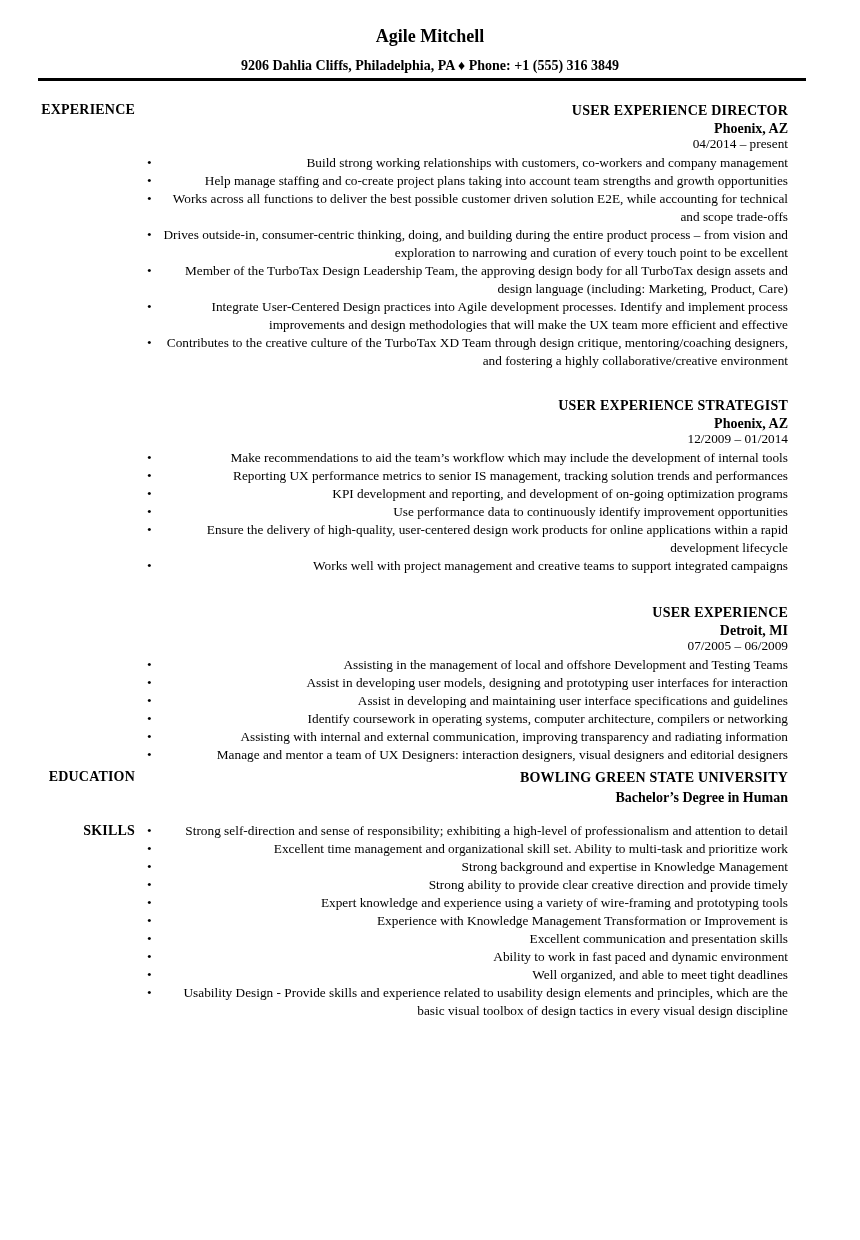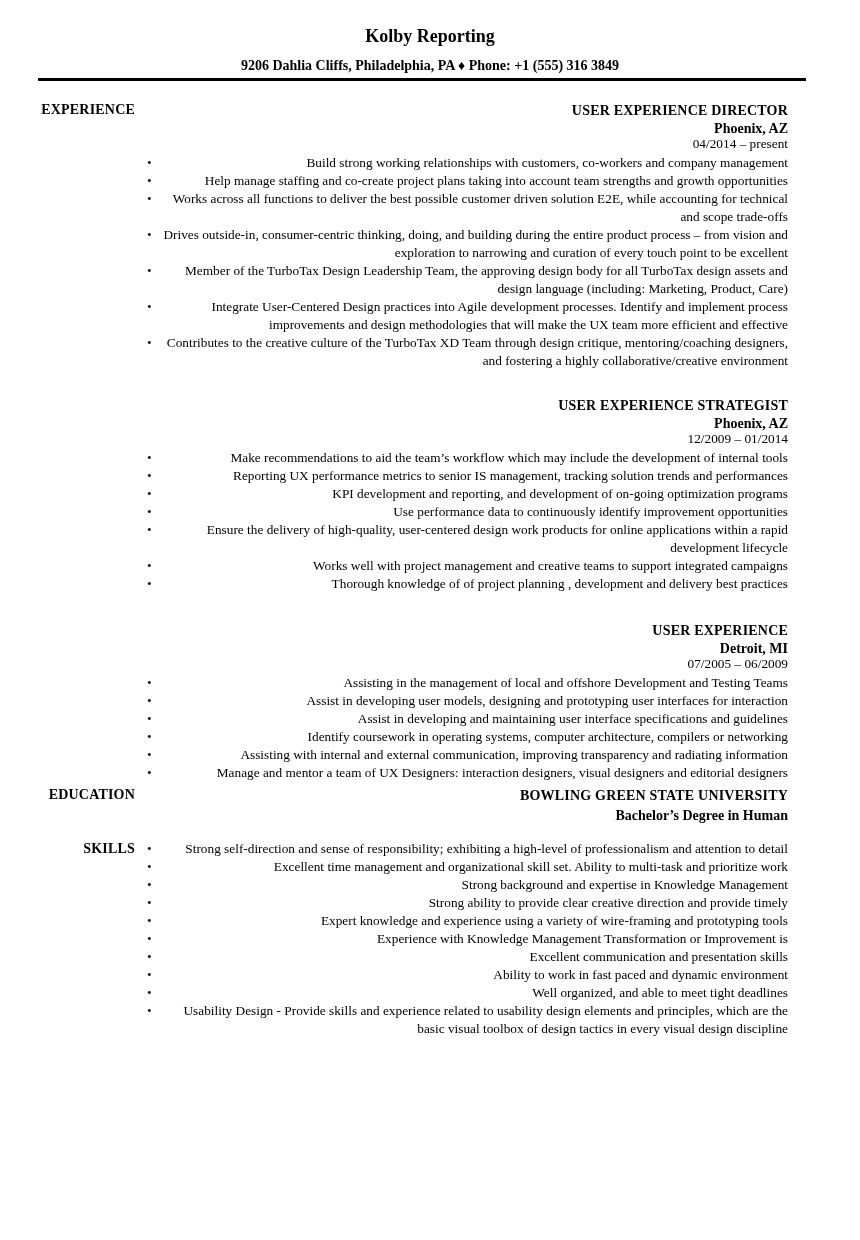--- a/index.html
+++ b/index.html
@@ -101,21 +101,21 @@
   
   .row-skills { margin-top: 14px; }
   .row-skills ul.bullets { margin-top: 0; }
 </style>
 </head>
 <body>
 
 <div class="page">
 
   <header class="header">
-    <h1 class="person-name">Kolby Reporting</h1>
+    <h1 class="person-name">Agile Mitchell</h1>
     <div class="contact-line">9206 Dahlia Cliffs, Philadelphia, PA ♦ Phone: +1 (555) 316 3849</div>
     <div class="header-rule"></div>
   </header>
 
   <main class="main">
 
     <section class="row">
       <div class="section-label">EXPERIENCE</div>
       <div class="section-content">
 
@@ -138,21 +138,20 @@
           <h2 class="job-title">USER EXPERIENCE STRATEGIST</h2>
           <div class="job-location">Phoenix, AZ</div>
           <div class="job-dates">12/2009 – 01/2014</div>
           <ul class="bullets">
             <li>Make recommendations to aid the team’s workflow which may include the development of internal tools</li>
             <li>Reporting UX performance metrics to senior IS management, tracking solution trends and performances</li>
             <li>KPI development and reporting, and development of on-going optimization programs</li>
             <li>Use performance data to continuously identify improvement opportunities</li>
             <li>Ensure the delivery of high-quality, user-centered design work products for online applications within a rapid development lifecycle</li>
             <li>Works well with project management and creative teams to support integrated campaigns</li>
-            <li>Thorough knowledge of of project planning , development and delivery best practices</li>
           </ul>
         </article>
 
         <article class="job">
           <h2 class="job-title">USER EXPERIENCE</h2>
           <div class="job-location">Detroit, MI</div>
           <div class="job-dates">07/2005 – 06/2009</div>
           <ul class="bullets">
             <li>Assisting in the management of local and offshore Development and Testing Teams</li>
             <li>Assist in developing user models, designing and prototyping user interfaces for interaction</li>

